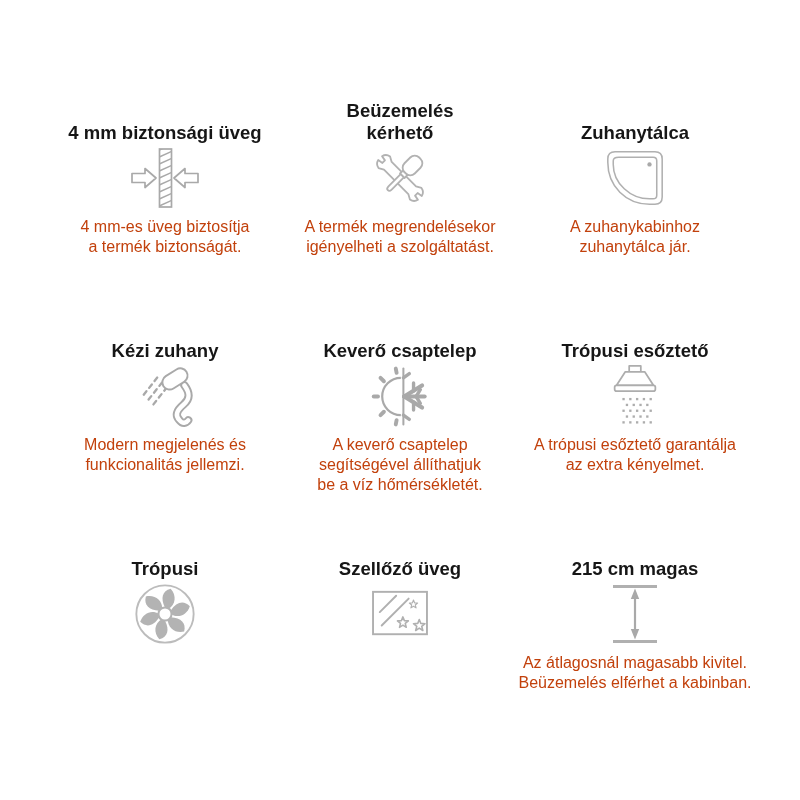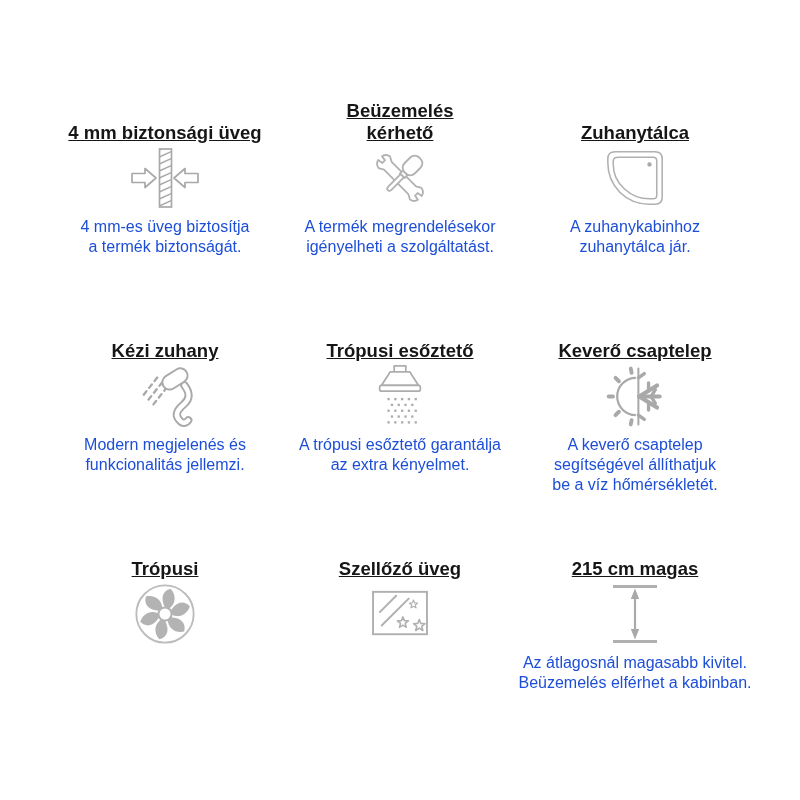--- a/index.html
+++ b/index.html
@@ -30,34 +30,33 @@
     margin: 0;
     height: 44px;
     display: flex;
     align-items: flex-end;
     justify-content: center;
     font-size: 18.5px;
     line-height: 1.18;
     font-weight: bold;
     color: #161616;
     white-space: pre;
-    text-decoration: underline;
   }
   .icon-box {
     height: 62px;
     margin-top: 3px;
     display: flex;
     align-items: center;
     justify-content: center;
   }
   .feature-desc {
     margin: 8px 0 0 0;
     font-size: 16px;
     line-height: 1.26;
-    color: #1d4ed8;
+    color: #c2410c;
     white-space: pre;
   }
 </style>
 </head>
 <body>
 
 <div class="features-grid">
 
   <section class="feature">
     <h3 class="feature-title">4 mm biztonsági üveg</h3>
@@ -130,20 +129,51 @@
           <line x1="29" y1="19" x2="14" y2="38"></line>
           <line x1="34" y1="24" x2="19" y2="43"></line>
         </g>
         <path d="M52,22 C58,30 58,36 51,42 C44,48 42,53 47,58 C50,62 54,61 56,58" fill="none" stroke="#a9a9a9" stroke-width="8.5" stroke-linecap="round"></path>
         <path d="M52,22 C58,30 58,36 51,42 C44,48 42,53 47,58 C50,62 54,61 56,58" fill="none" stroke="#ffffff" stroke-width="4.6" stroke-linecap="round"></path>
         <rect x="28" y="8" width="28" height="15" rx="7.5" transform="rotate(-32 42 15)" fill="#ffffff" stroke="#a9a9a9" stroke-width="2"></rect>
       </svg>
     </div>
     <p class="feature-desc">Modern megjelenés és
 funkcionalitás jellemzi.</p>
+  </section>
+
+  <section class="feature">
+    <h3 class="feature-title">Keverő csaptelep</h3>
+    <div class="icon-box">
+      <svg width="58" height="61" viewBox="0 0 68 72">
+        <path d="M35,14 A22,22 0 0,0 35,58" fill="none" stroke="#a9a9a9" stroke-width="2.6"></path>
+        <g stroke="#a9a9a9" stroke-width="4.6" stroke-linecap="round">
+          <line x1="30" y1="8" x2="29" y2="3"></line>
+          <line x1="15" y1="18" x2="11" y2="14"></line>
+          <line x1="8" y1="36" x2="3" y2="36"></line>
+          <line x1="15" y1="54" x2="11" y2="58"></line>
+          <line x1="30" y1="64" x2="29" y2="69"></line>
+        </g>
+        <g stroke="#a9a9a9" stroke-linecap="round">
+          <line x1="38" y1="3" x2="38" y2="69" stroke-width="2.4"></line>
+          <line x1="39" y1="36" x2="60" y2="23" stroke-width="5"></line>
+          <line x1="39" y1="36" x2="63" y2="36" stroke-width="5"></line>
+          <line x1="39" y1="36" x2="60" y2="49" stroke-width="5"></line>
+          <line x1="50" y1="29.5" x2="50" y2="20" stroke-width="4"></line>
+          <line x1="53" y1="36" x2="58" y2="28" stroke-width="4"></line>
+          <line x1="53" y1="36" x2="58" y2="44" stroke-width="4"></line>
+          <line x1="50" y1="42.5" x2="50" y2="52" stroke-width="4"></line>
+          <line x1="38" y1="14" x2="45" y2="9" stroke-width="4"></line>
+          <line x1="38" y1="58" x2="45" y2="63" stroke-width="4"></line>
+        </g>
+      </svg>
+    </div>
+    <p class="feature-desc">A keverő csaptelep
+segítségével állíthatjuk
+be a víz hőmérsékletét.</p>
   </section>
 
   <section class="feature">
     <h3 class="feature-title">Trópusi esőztető</h3>
     <div class="icon-box">
       <svg width="62" height="64" viewBox="0 0 62 66">
         <g fill="#ffffff" stroke="#adadad" stroke-width="1.8" stroke-linejoin="round">
           <rect x="25" y="2" width="12" height="6"></rect>
           <path d="M21,8 H41 L50,22 H12 Z"></path>
           <rect x="10" y="22" width="42" height="6" rx="2"></rect>
@@ -173,51 +203,20 @@
             <rect x="39" y="59" width="2.4" height="2.4"></rect>
             <rect x="46" y="59" width="2.4" height="2.4"></rect>
         </g>
       </svg>
     </div>
     <p class="feature-desc">A trópusi esőztető garantálja
 az extra kényelmet.</p>
   </section>
 
   <section class="feature">
-    <h3 class="feature-title">Keverő csaptelep</h3>
-    <div class="icon-box">
-      <svg width="58" height="61" viewBox="0 0 68 72">
-        <path d="M35,14 A22,22 0 0,0 35,58" fill="none" stroke="#a9a9a9" stroke-width="2.6"></path>
-        <g stroke="#a9a9a9" stroke-width="4.6" stroke-linecap="round">
-          <line x1="30" y1="8" x2="29" y2="3"></line>
-          <line x1="15" y1="18" x2="11" y2="14"></line>
-          <line x1="8" y1="36" x2="3" y2="36"></line>
-          <line x1="15" y1="54" x2="11" y2="58"></line>
-          <line x1="30" y1="64" x2="29" y2="69"></line>
-        </g>
-        <g stroke="#a9a9a9" stroke-linecap="round">
-          <line x1="38" y1="3" x2="38" y2="69" stroke-width="2.4"></line>
-          <line x1="39" y1="36" x2="60" y2="23" stroke-width="5"></line>
-          <line x1="39" y1="36" x2="63" y2="36" stroke-width="5"></line>
-          <line x1="39" y1="36" x2="60" y2="49" stroke-width="5"></line>
-          <line x1="50" y1="29.5" x2="50" y2="20" stroke-width="4"></line>
-          <line x1="53" y1="36" x2="58" y2="28" stroke-width="4"></line>
-          <line x1="53" y1="36" x2="58" y2="44" stroke-width="4"></line>
-          <line x1="50" y1="42.5" x2="50" y2="52" stroke-width="4"></line>
-          <line x1="38" y1="14" x2="45" y2="9" stroke-width="4"></line>
-          <line x1="38" y1="58" x2="45" y2="63" stroke-width="4"></line>
-        </g>
-      </svg>
-    </div>
-    <p class="feature-desc">A keverő csaptelep
-segítségével állíthatjuk
-be a víz hőmérsékletét.</p>
-  </section>
-
-  <section class="feature">
     <h3 class="feature-title">Trópusi</h3>
     <div class="icon-box">
       <svg width="62" height="62" viewBox="0 0 66 66">
         <circle cx="33" cy="33" r="30.5" fill="none" stroke="#bcbcbc" stroke-width="2"></circle>
         <g fill="#b3b3b3">
           <path d="M33,26 C28,16 30,8.5 39,6 C45.5,13 44.5,23 36.5,27.5 Z"></path>
           <path d="M33,26 C28,16 30,8.5 39,6 C45.5,13 44.5,23 36.5,27.5 Z" transform="rotate(60 33 33)"></path>
           <path d="M33,26 C28,16 30,8.5 39,6 C45.5,13 44.5,23 36.5,27.5 Z" transform="rotate(120 33 33)"></path>
           <path d="M33,26 C28,16 30,8.5 39,6 C45.5,13 44.5,23 36.5,27.5 Z" transform="rotate(180 33 33)"></path>
           <path d="M33,26 C28,16 30,8.5 39,6 C45.5,13 44.5,23 36.5,27.5 Z" transform="rotate(240 33 33)"></path>

